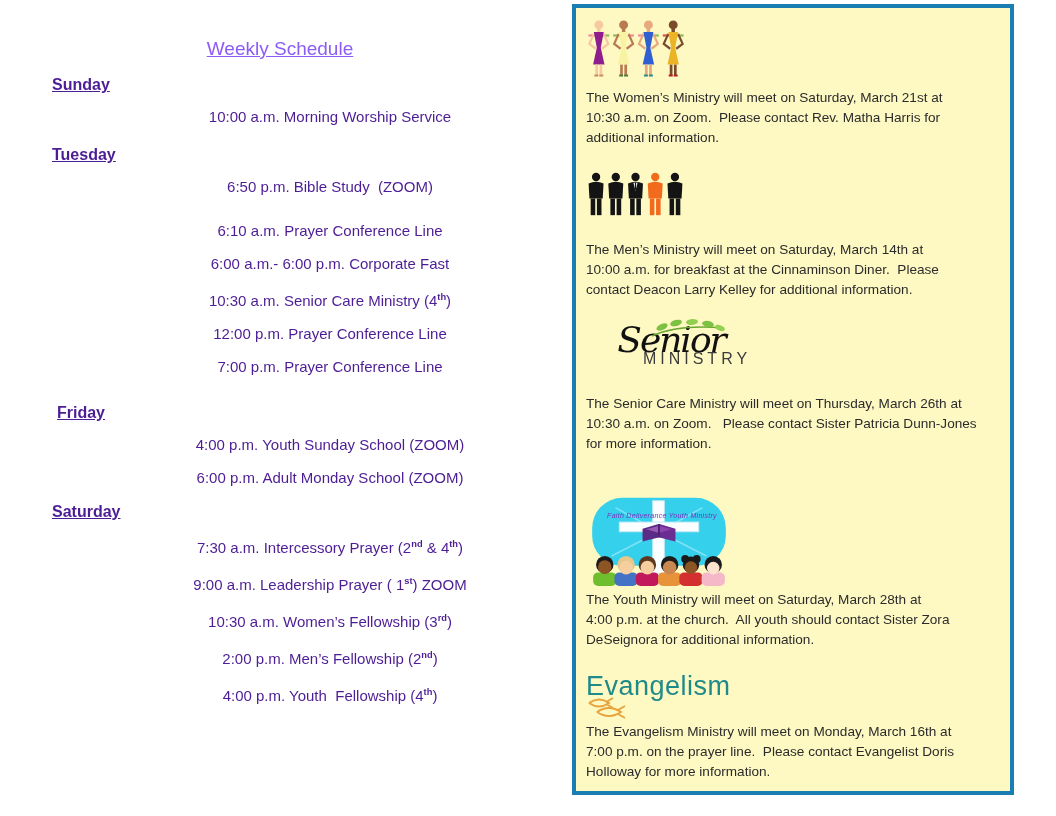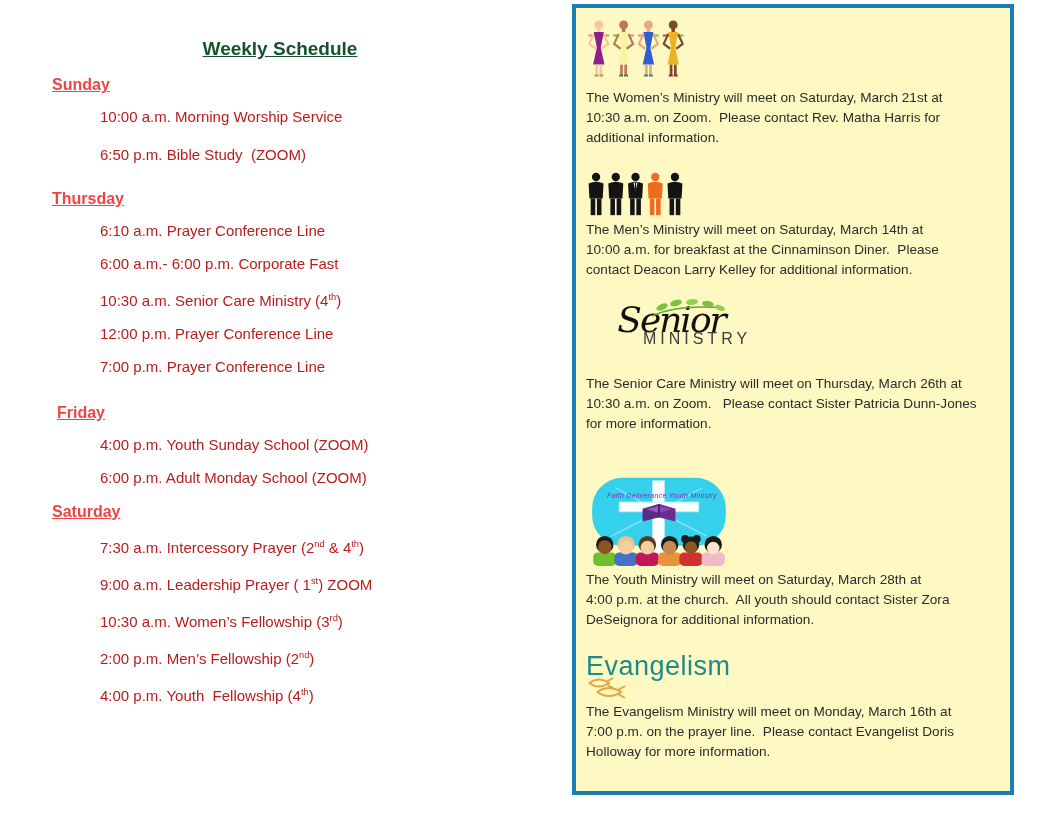--- a/index.html
+++ b/index.html
@@ -3,33 +3,33 @@
 <meta charset="utf-8">
 <style>
   * { margin:0; padding:0; box-sizing:border-box; }
   html,body { background:#ffffff; }
   body { font-family:"Liberation Sans", sans-serif; color:#1a1a1a; }
   #page { position:relative; width:1056px; height:816px; background:#fff; overflow:hidden; }
 
   
   #schedule { position:absolute; left:0; top:0; width:560px; }
   .sched-title {
-    margin-top:36px; text-align:center; font-size:19px; font-weight:bold;
-    text-decoration:underline; line-height:26px; margin-bottom:6px; color:#14532d;
+    margin-top:36px; text-align:center; font-size:19px; font-weight:normal;
+    text-decoration:underline; line-height:26px; margin-bottom:6px; color:#8b5cf6;
   }
   #schedule-days { padding-left:52px; }
   .day-heading {
     font-size:16px; font-weight:bold; text-decoration:underline;
-    line-height:22px; margin-bottom:10px; color:#ef4444;
+    line-height:22px; margin-bottom:10px; color:#4c1d95;
   }
   .schedule-item {
     padding-left:48px; font-size:15px; line-height:22px; margin-bottom:11px;
-    white-space:pre-wrap; color:#b91c1c;
-  }
-  .schedule-item sup { font-size:0.62em; }
+    white-space:pre-wrap; color:#4c1d95;text-align:center;
+  }
+  .schedule-item sup { font-size:0.62em;font-weight:bold; }
   .ds-0 { margin-top:12px; }
   .ds-1 { margin-top:16px; }
   .ds-2 { margin-top:22px; }
   .ds-3 { margin-top:24px; }
   .ds-3 .day-heading { margin-left:5px; }
   .ds-4 { margin-top:12px; }
 
   
   #ministries-box {
     position:absolute; left:572px; top:4px; width:442px; height:791px;
@@ -37,21 +37,21 @@
   }
   .ministry-text {
     font-size:13.6px; line-height:20px; color:#2b2b2b; white-space:pre-wrap;
   }
   .m-women-icon   { margin-bottom:8px; height:62px; }
   .m-men-icon     { margin-top:24px; height:44px; }
   .m-senior-logo  { margin-top:22px; height:56px; position:relative; width:170px;text-align:center; }
   .m-youth-image  { margin-top:40px; height:92px; position:relative; width:146px; }
   .m-evang-logo   { margin-top:22px; height:48px; }
   .p-women  { margin-top:8px; }
-  .p-men    { margin-top:4px; }
+  .p-men    { margin-top:24px; }
   .p-senior { margin-top:16px; }
   .p-youth  { margin-top:4px; }
   .p-evang  { margin-top:2px; }
 
   
   .senior-script {
     font-family:"DejaVu Serif", serif; font-style:italic; font-size:36px;
     line-height:36px; color:#111; letter-spacing:-2px;
   }
   .senior-caps {
@@ -77,24 +77,24 @@
 <div id="page">
 
   <div id="schedule">
     <div class="sched-title">Weekly Schedule</div>
     <div id="schedule-days">
         <div class="day-section ds-0">
           <div class="day-heading">Sunday</div>
           <div class="schedule-item">10:00 a.m. Morning Worship Service</div>
         </div>
         <div class="day-section ds-1">
+          <div class="day-heading">Tuesday</div>
           <div class="schedule-item">6:50 p.m. Bible Study  (ZOOM)</div>
         </div>
         <div class="day-section ds-2">
-          <div class="day-heading">Thursday</div>
           <div class="schedule-item">6:10 a.m. Prayer Conference Line</div>
           <div class="schedule-item">6:00 a.m.- 6:00 p.m. Corporate Fast</div>
           <div class="schedule-item">10:30 a.m. Senior Care Ministry (4<sup>th</sup>)</div>
           <div class="schedule-item">12:00 p.m. Prayer Conference Line</div>
           <div class="schedule-item">7:00 p.m. Prayer Conference Line</div>
         </div>
         <div class="day-section ds-3">
           <div class="day-heading">Friday</div>
           <div class="schedule-item">4:00 p.m. Youth Sunday School (ZOOM)</div>
           <div class="schedule-item">6:00 p.m. Adult Monday School (ZOOM)</div>

